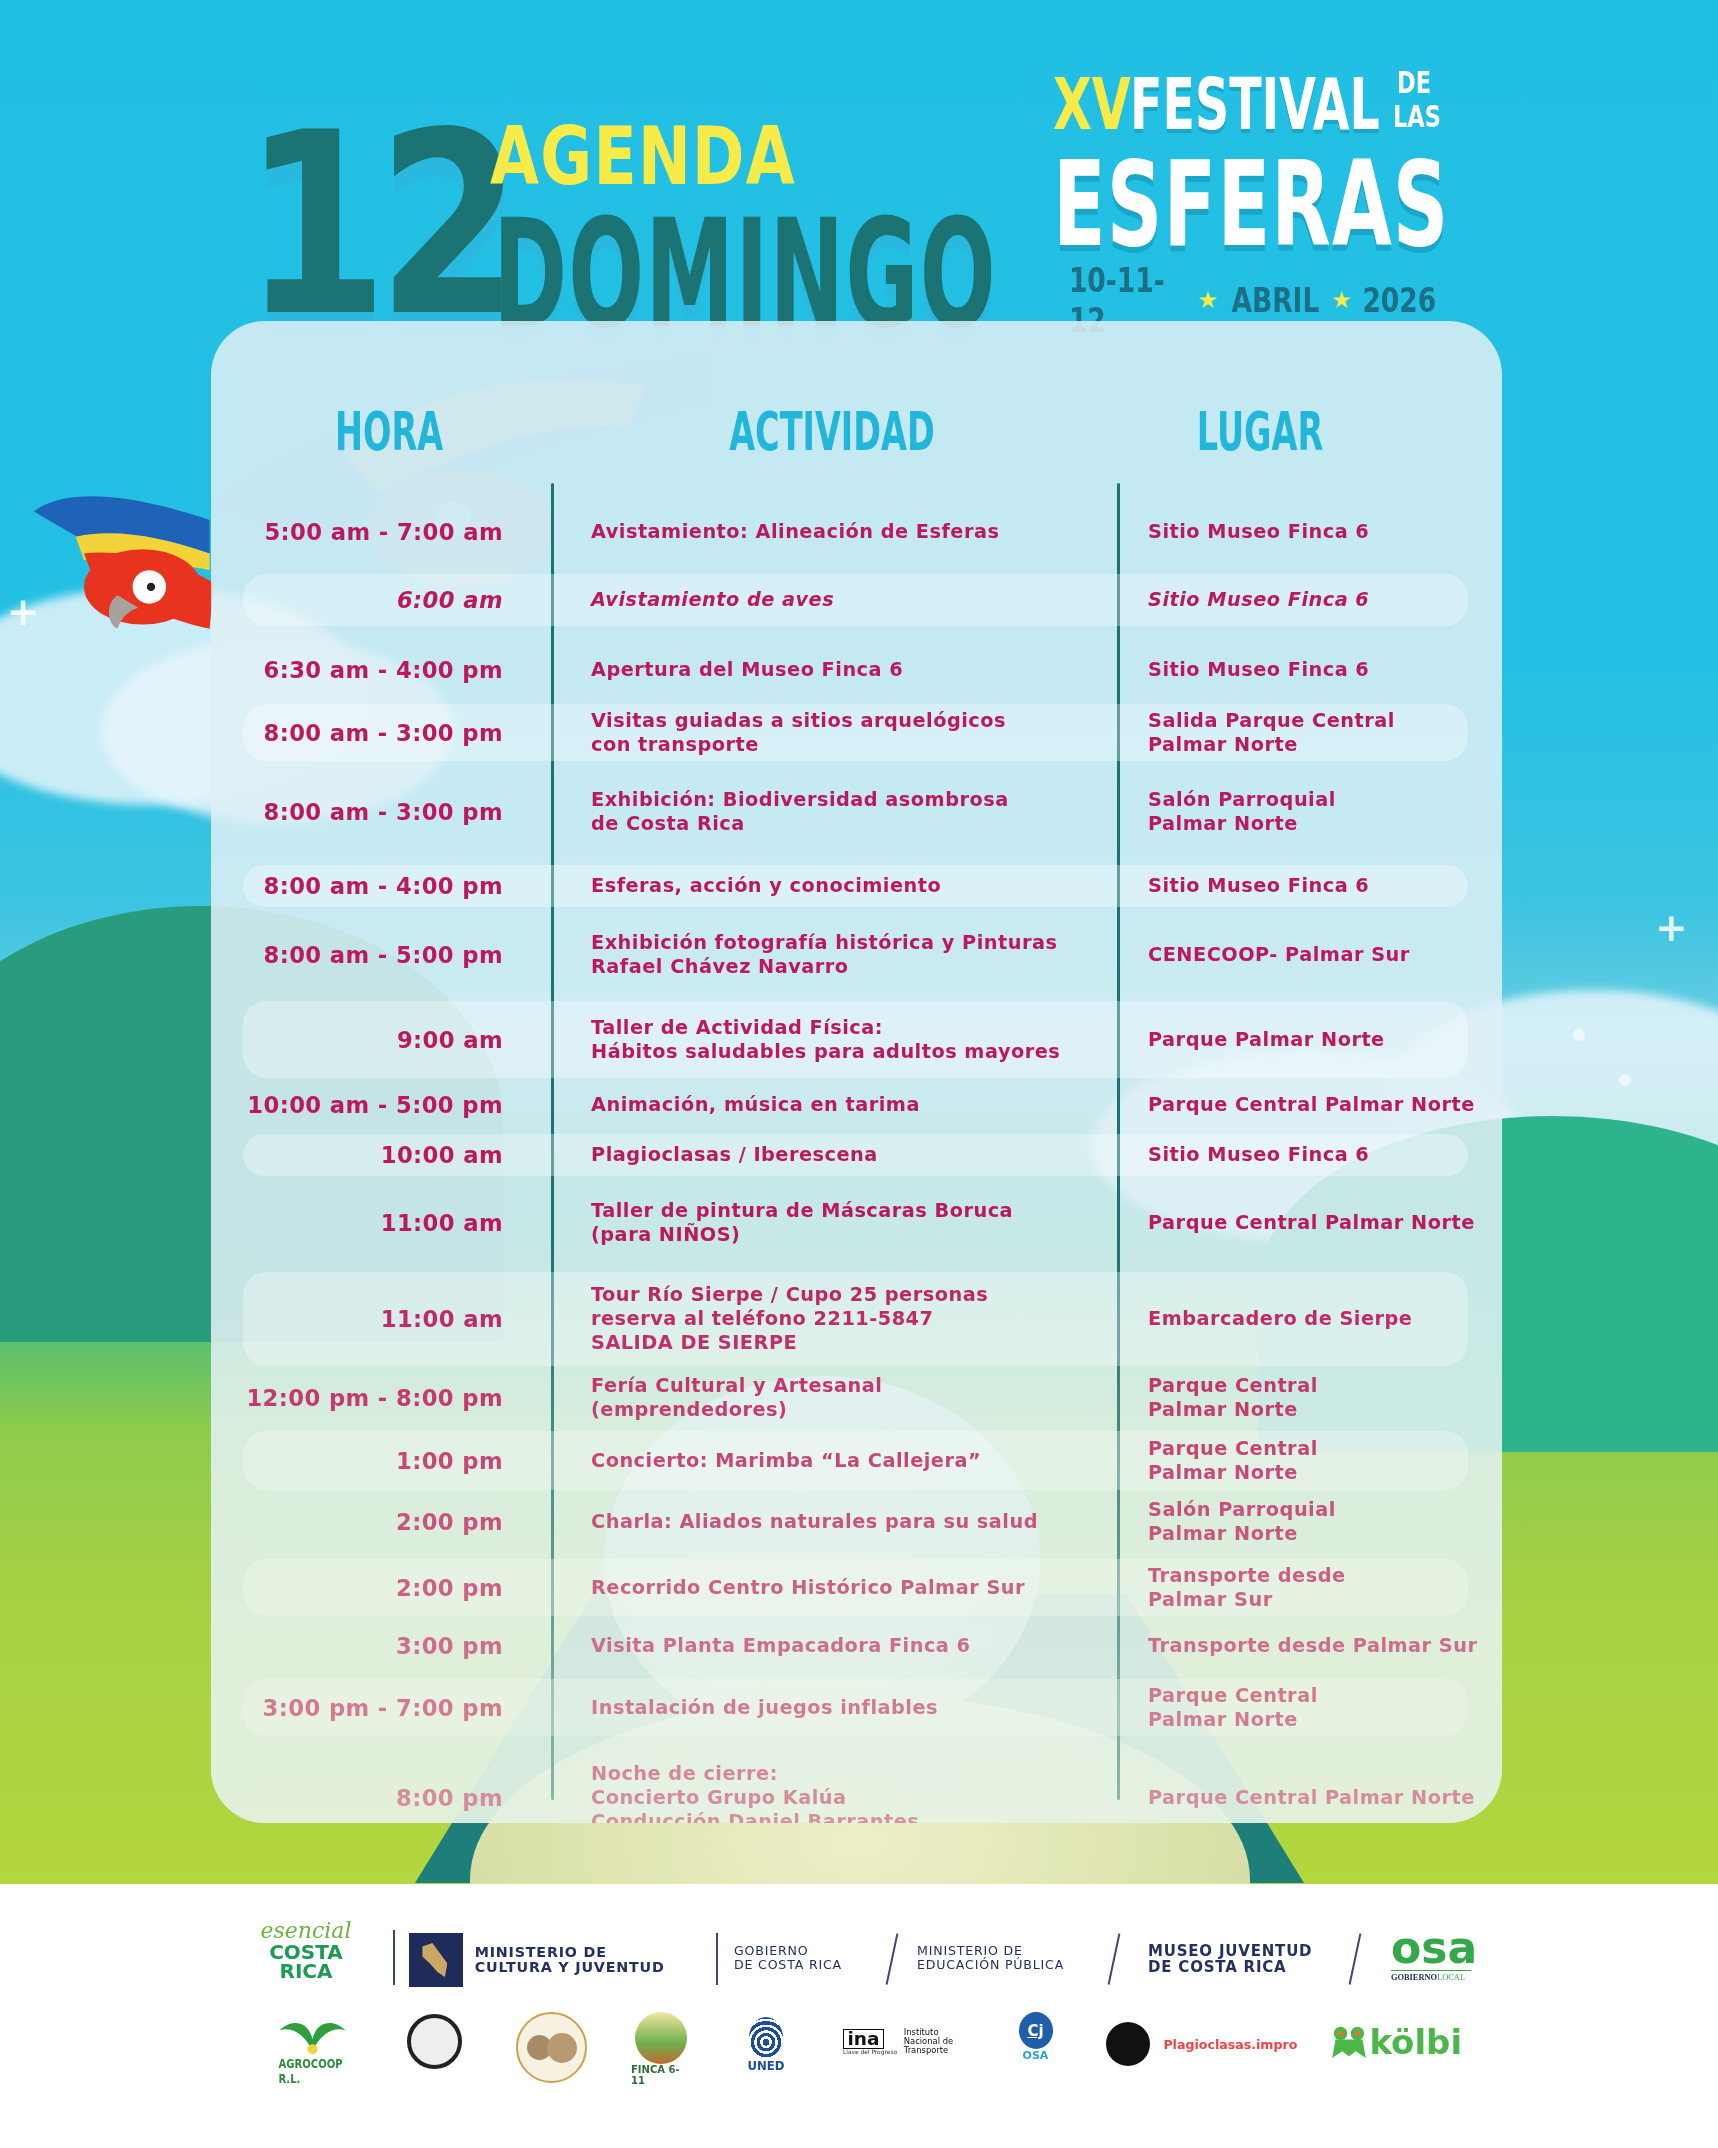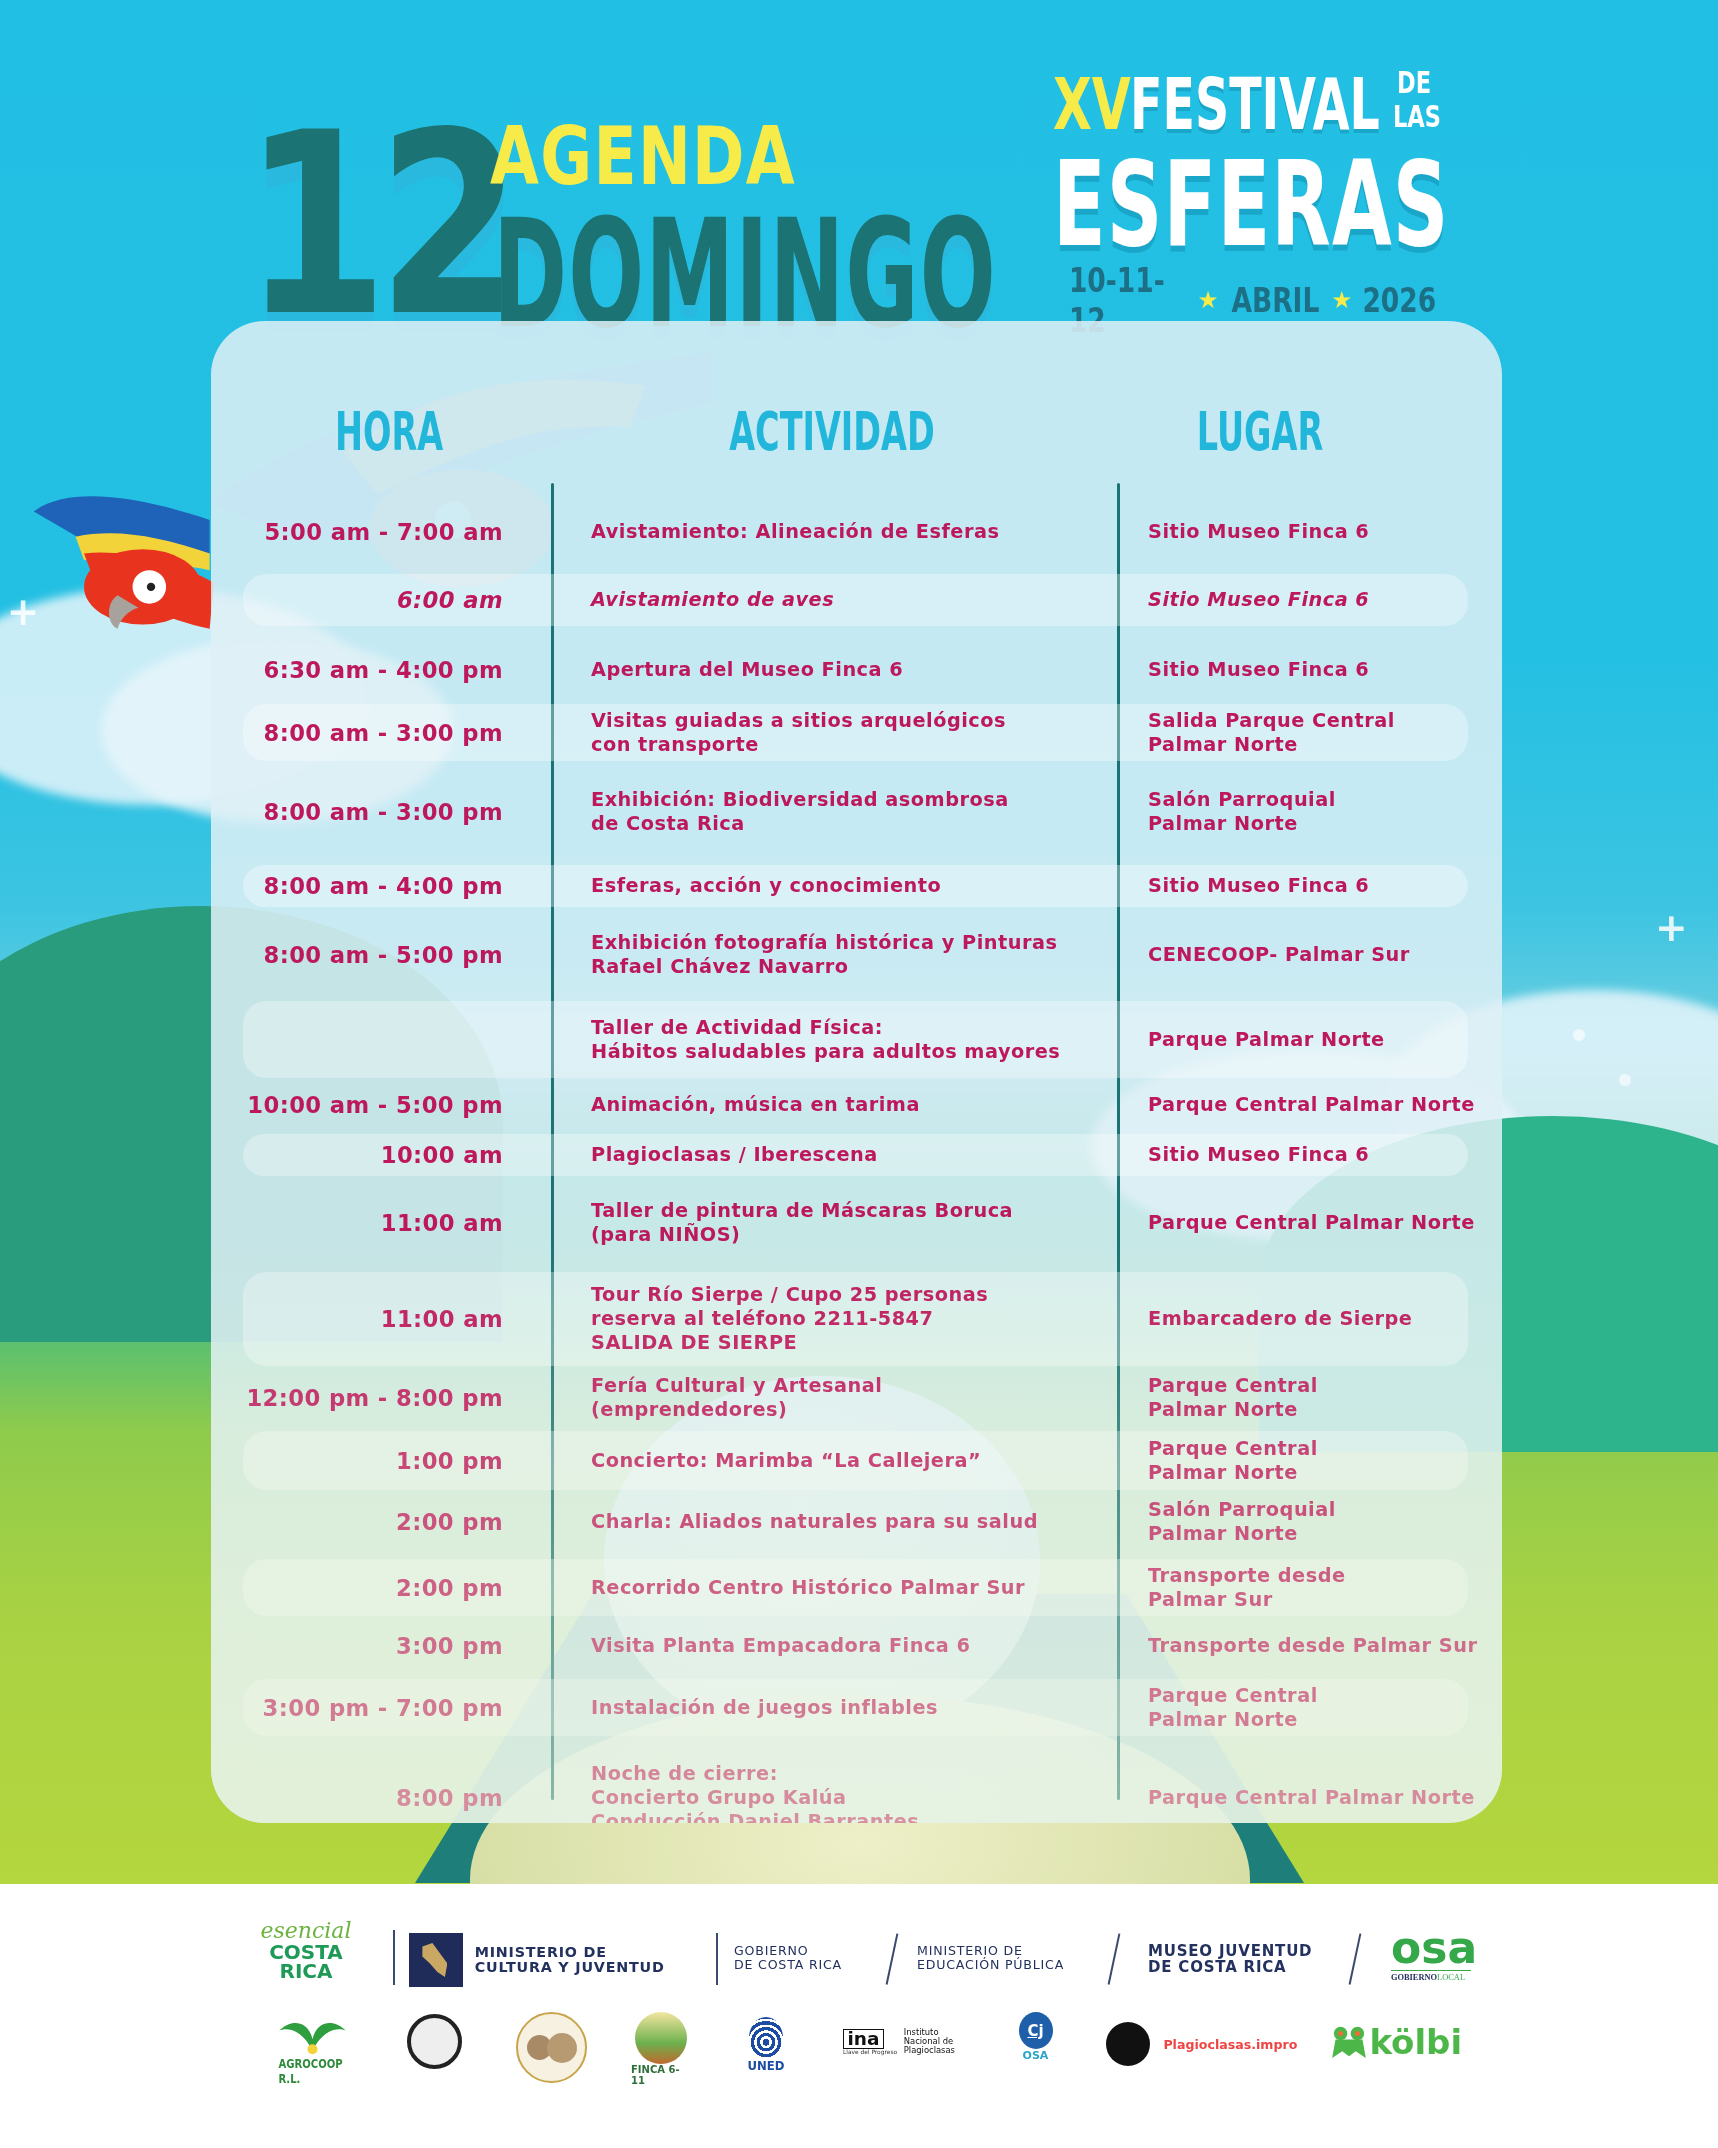--- a/index.html
+++ b/index.html
@@ -229,20 +229,23 @@
         </div>
         <div class="cell act">
           <span>Exhibición fotografía histórica  y Pinturas</span>
           <span>Rafael Chávez Navarro</span>
         </div>
         <div class="cell place">
           <span>CENECOOP- Palmar Sur</span>
         </div>
       </div>
       <div class="row stripe" style="top: 680px; height: 77px;">
+        <div class="cell time">
+          <span>9:00 am</span>
+        </div>
         <div class="cell act">
           <span>Taller de Actividad Física:</span>
           <span>Hábitos saludables para adultos mayores</span>
         </div>
         <div class="cell place">
           <span>Parque Palmar Norte</span>
         </div>
       </div>
       <div class="row" style="top: 756px; height: 55px;">
         <div class="cell time">
@@ -436,21 +439,21 @@
     <span style="color:#1D4DA3; font-weight:bold; font-size:11.7px;">UNED</span>
   </div>
   <div class="logo" style="left:843px; top:144px;">
     <div style="display:flex; flex-direction:column; align-items:flex-start;">
       <span style="font-weight:bold; font-size:18.5px; color:#111; border:1.7px solid #111; padding:0 3.4px; line-height:18.5px;">ina</span>
       <span style="font-size:5.9px; color:#333;">Llave del Progreso</span>
     </div>
     <div style="margin-left:6.7px; font-size:8.4px; line-height:9.2px; color:#111;">
       <div>Instituto</div>
       <div>Nacional de</div>
-      <div>Plagioclasas</div>
+      <div>Transporte</div>
     </div>
   </div>
   <div class="logo" style="left:1017px; top:128px; flex-direction:column; width:37px;">
     <div class="circle-logo" style="width:34px; height:37px; background:#1F5EA8; color:#fff; font-weight:bold; font-size:15px; display:flex; align-items:center; justify-content:center;">Cj</div>
     <span style="color:#2AA5C9; font-weight:bold; font-size:11px;">OSA</span>
   </div>
   <div class="logo" style="left:1106px; top:138px;">
     <div class="circle-logo" style="width:44px; height:44px; background:#111;"></div>
     <span style="margin-left:13.4px; font-weight:bold; font-size:12.6px; color:#ef4444;">Plagioclasas.impro</span>
   </div>

